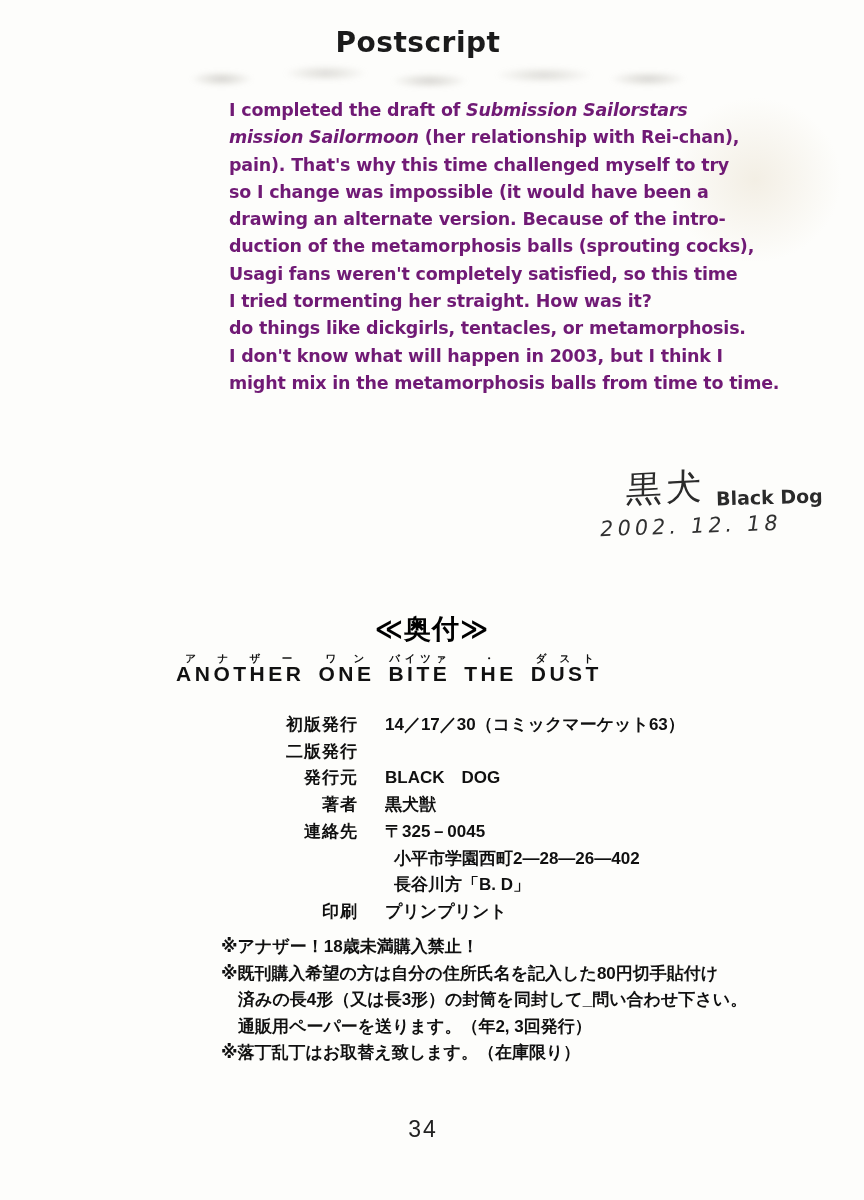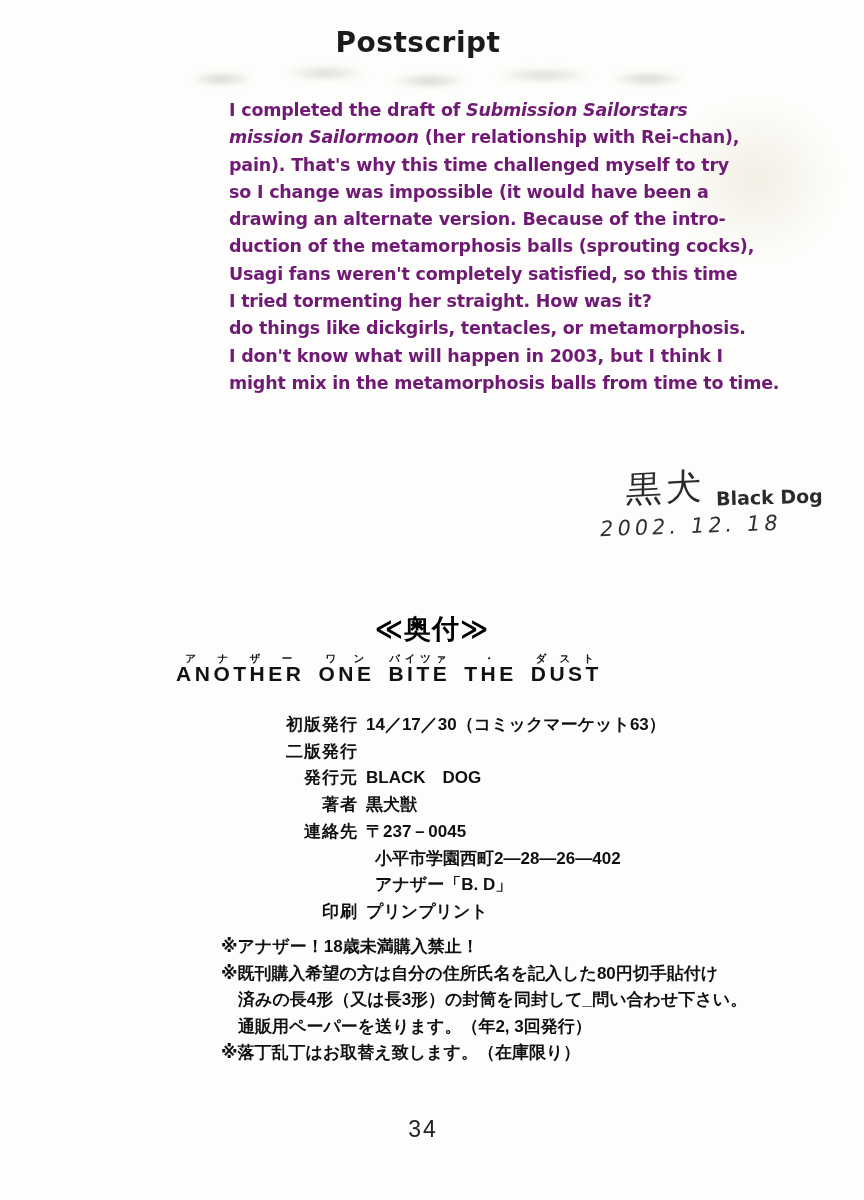--- a/index.html
+++ b/index.html
@@ -94,21 +94,21 @@
     font-size: 10.5px; font-weight: 700; letter-spacing: 3px;
     color: #111;
   }
   .col-rows {
     position: absolute; left: 203px; top: 712px; width: 500px;
     font-size: 17px; font-weight: 600; color: #101010;
   }
   .c-row {
     display: grid;
     grid-template-columns: 155px 1fr;
-    column-gap: 8px;
+    column-gap: 27px;
     line-height: 26.7px;
     white-space: nowrap;
   }
   .c-label { text-align: right; letter-spacing: 1px; }
   .c-row.indent .c-val { padding-left: 9px; }
   .col-notes {
     position: absolute; left: 221px; top: 934px;
     font-size: 17px; font-weight: 700; color: #101010;
     line-height: 26.6px;
     white-space: nowrap;
@@ -169,29 +169,29 @@
     <div class="c-row">
       <span class="c-label">発行元</span>
       <span class="c-val">BLACK　DOG</span>
     </div>
     <div class="c-row">
       <span class="c-label">著者</span>
       <span class="c-val">黒犬獣</span>
     </div>
     <div class="c-row">
       <span class="c-label">連絡先</span>
-      <span class="c-val">〒237－0045</span>
+      <span class="c-val">〒325－0045</span>
     </div>
     <div class="c-row indent">
       <span class="c-label"></span>
       <span class="c-val">小平市学園西町2—28—26—402</span>
     </div>
     <div class="c-row indent">
       <span class="c-label"></span>
-      <span class="c-val">アナザー「B. D」</span>
+      <span class="c-val">長谷川方「B. D」</span>
     </div>
     <div class="c-row">
       <span class="c-label">印刷</span>
       <span class="c-val">プリンプリント</span>
     </div>
   </div>
 
   <div class="col-notes">
     <div class="note">※アナザー！18歳未満購入禁止！</div>
     <div class="note">※既刊購入希望の方は自分の住所氏名を記入した80円切手貼付け</div>

